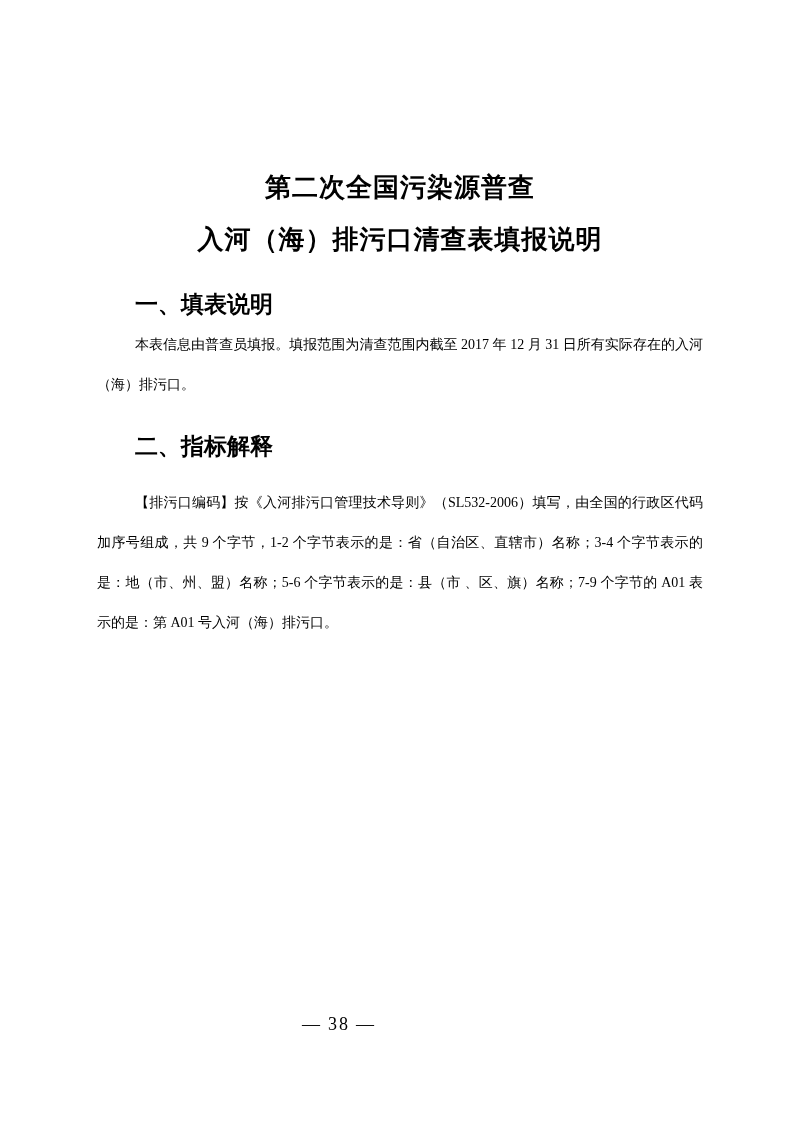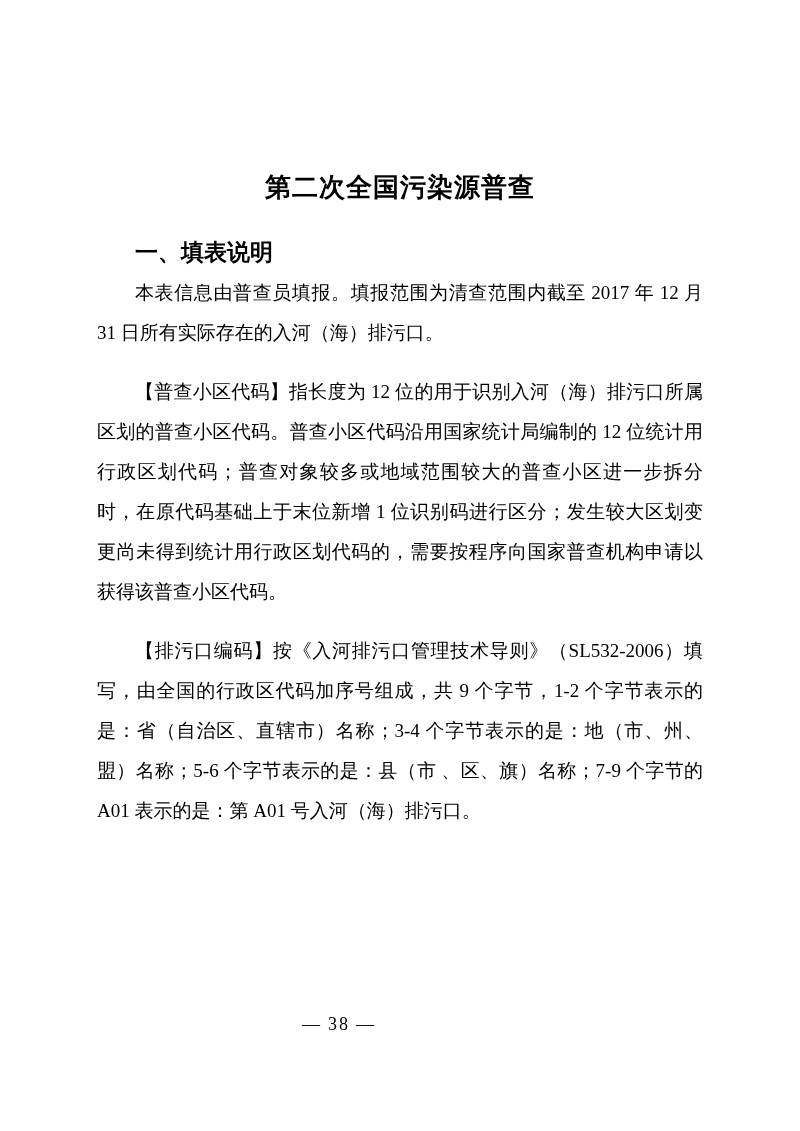--- a/index.html
+++ b/index.html
@@ -42,21 +42,21 @@
     margin-top: 6px;
   }
   .section-heading {
     font-weight: bold;
     font-size: 23px;
     line-height: 40px;
     text-indent: 38px;
     margin-top: 22px;
   }
   .para {
-    font-size: 19px;
+    font-size: 14px;
     line-height: 40px;
     text-indent: 38px;
     text-align: justify;
     text-justify: inter-ideograph;
     margin-top: 0;
   }
   .para-spaced {
     margin-top: 16px;
   }
   .page-number {
@@ -73,25 +73,26 @@
     padding: 0 6px;
   }
 </style>
 </head>
 <body>
 
 <div class="page">
   <div class="content">
 
     <div class="doc-title title-line-1">第二次全国污染源普查</div>
+    <div class="doc-title title-line-2">入河（海）排污口清查表填报说明</div>
 
     <div class="section-heading">一、填表说明</div>
     <p class="para">本表信息由普查员填报。填报范围为清查范围内截至 2017 年 12 月 31 日所有实际存在的入河（海）排污口。</p>
 
-    <p class="para">【普查小区代码】指长度为 12 位的用于识别入河（海）排污口所属区划的普查小区代码。普查小区代码沿用国家统计局编制的 12 位统计用行政区划代码；普查对象较多或地域范围较大的普查小区进一步拆分时，在原代码基础上于末位新增 1 位识别码进行区分；发生较大区划变更尚未得到统计用行政区划代码的，需要按程序向国家普查机构申请以获得该普查小区代码。</p>
+    <div class="section-heading">二、指标解释</div>
     <p class="para para-spaced">【排污口编码】按《入河排污口管理技术导则》（SL532-2006）填写，由全国的行政区代码加序号组成，共 9 个字节，1-2 个字节表示的是：省（自治区、直辖市）名称；3-4 个字节表示的是：地（市、州、盟）名称；5-6 个字节表示的是：县（市 、区、旗）名称；7-9 个字节的 A01 表示的是：第 A01 号入河（海）排污口。</p>
 
   </div>
 
   <div class="page-number">
     <span class="pn-dash">—</span><span>38</span><span class="pn-dash">—</span>
   </div>
 </div>
 
 </body></html>

